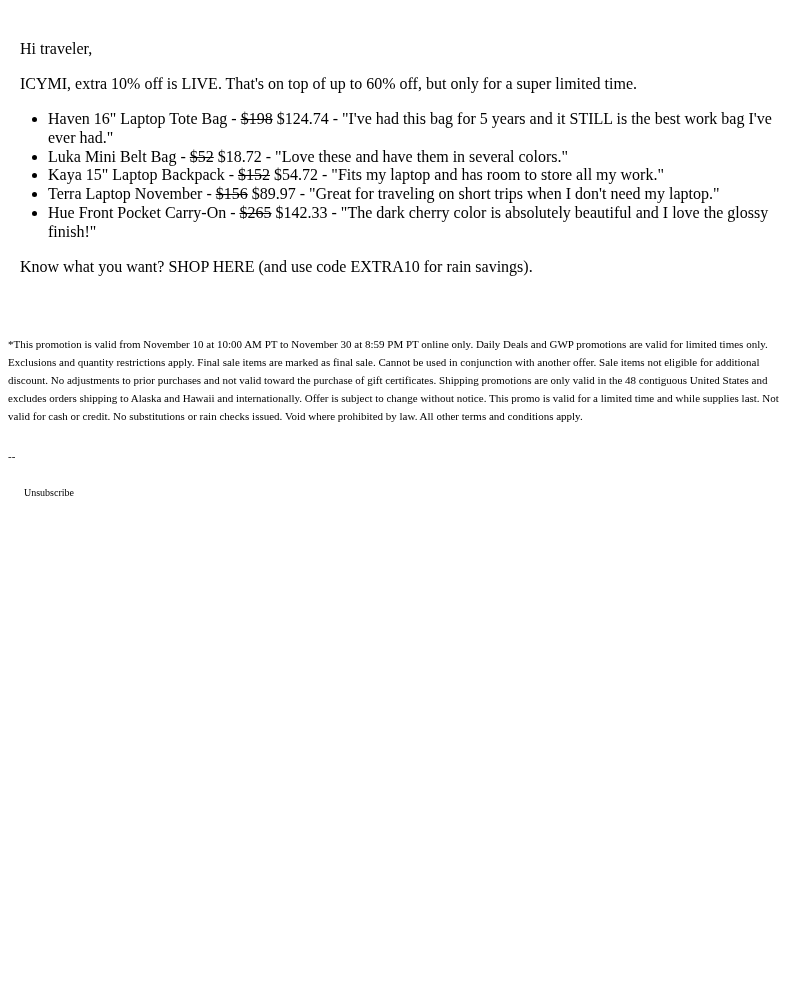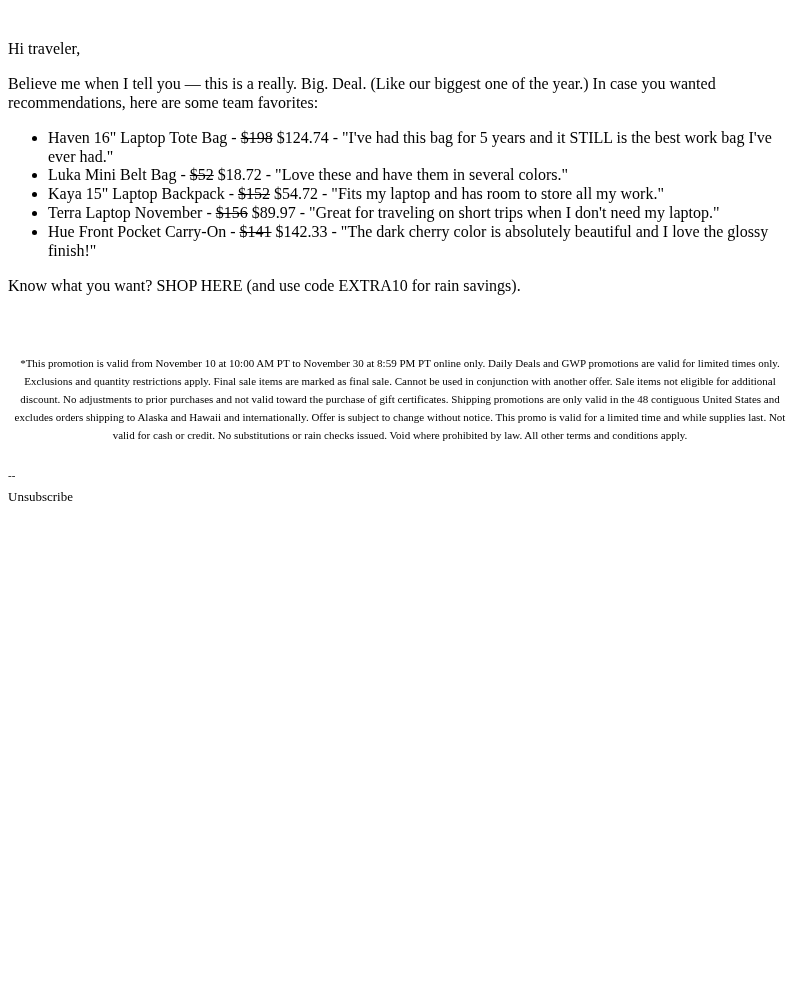--- a/index.html
+++ b/index.html
@@ -14,21 +14,21 @@
     font-size: 16px;
     line-height: 1.18;
     color: #000000;
     -webkit-font-smoothing: none;
   }
   .email-body {
     padding: 8px;
     box-sizing: border-box;
   }
   p {
-    margin: 1em 0;
+    margin: 1em 12px;
   }
   p.greeting { margin-top: 32px; }
 
   ul.product-list {
     margin: 1em 0;
     padding-left: 40px;
     list-style-type: disc;
   }
   ul.product-list li {
     margin: 0;
@@ -39,68 +39,68 @@
     text-align: center;
   }
   p.signoff {
     margin-bottom: 1em;
   }
   .fine-print {
     font-size: 11px;
     line-height: 1.65;
     margin: 0;
     padding-top: 42px;
-    text-align: center;
+    text-align: left;
   }
   .footer-sep {
     font-size: 11px;
     line-height: 1.3;
     margin: 0;
     padding-top: 24px;
   }
   .footer-unsub {
-    font-size: 13px;
+    font-size: 10px;
     line-height: 1.3;
-    margin: 0;
+    margin: 16px;
     padding-top: 6px;
     color: #000000;
     text-decoration: none;
     display: inline-block;
     text-align: center;
   }
 </style>
 </head>
 <body>
 
 <div class="email-body">
 
   <p class="greeting">Hi traveler,</p>
 
+  <p>ICYMI, extra 10% off is LIVE. That's on top of up to 60% off, but only for a super limited time.</p>
 
-  <p>Believe me when I tell you — this is a really. Big. Deal. (Like our biggest one of the year.) In case you wanted recommendations, here are some team favorites:</p>
 
   <ul class="product-list">
     <li>
       <span>Haven 16" Laptop Tote Bag</span><span> - </span><span class="old-price">$198</span>
       <span>$124.74</span><span> - </span><span>"I've had this bag for 5 years and it STILL is the best work bag I've ever had."</span>
     </li>
     <li>
       <span>Luka Mini Belt Bag</span><span> - </span><span class="old-price">$52</span>
       <span>$18.72</span><span> - </span><span>"Love these and have them in several colors."</span>
     </li>
     <li>
       <span>Kaya 15" Laptop Backpack</span><span> - </span><span class="old-price">$152</span>
       <span>$54.72</span><span> - </span><span>"Fits my laptop and has room to store all my work."</span>
     </li>
     <li>
       <span>Terra Laptop November</span><span> - </span><span class="old-price">$156</span>
       <span>$89.97</span><span> - </span><span>"Great for traveling on short trips when I don't need my laptop."</span>
     </li>
     <li>
-      <span>Hue Front Pocket Carry-On</span><span> - </span><span class="old-price">$141</span>
+      <span>Hue Front Pocket Carry-On</span><span> - </span><span class="old-price">$265</span>
       <span>$142.33</span><span> - </span><span>"The dark cherry color is absolutely beautiful and I love the glossy finish!"</span>
     </li>
   </ul>
 
   <p>Know what you want? SHOP HERE (and use code EXTRA10 for rain savings).</p>
 
 
   <p class="fine-print">*This promotion is valid from November 10 at 10:00 AM PT to November 30 at 8:59 PM PT online only. Daily Deals and GWP promotions are valid for limited times only. Exclusions and quantity restrictions apply. Final sale items are marked as final sale. Cannot be used in conjunction with another offer. Sale items not eligible for additional discount. No adjustments to prior purchases and not valid toward the purchase of gift certificates. Shipping promotions are only valid in the 48 contiguous United States and excludes orders shipping to Alaska and Hawaii and internationally. Offer is subject to change without notice. This promo is valid for a limited time and while supplies last. Not valid for cash or credit. No substitutions or rain checks issued. Void where prohibited by law. All other terms and conditions apply.</p>
 
   <p class="footer-sep">--</p>

